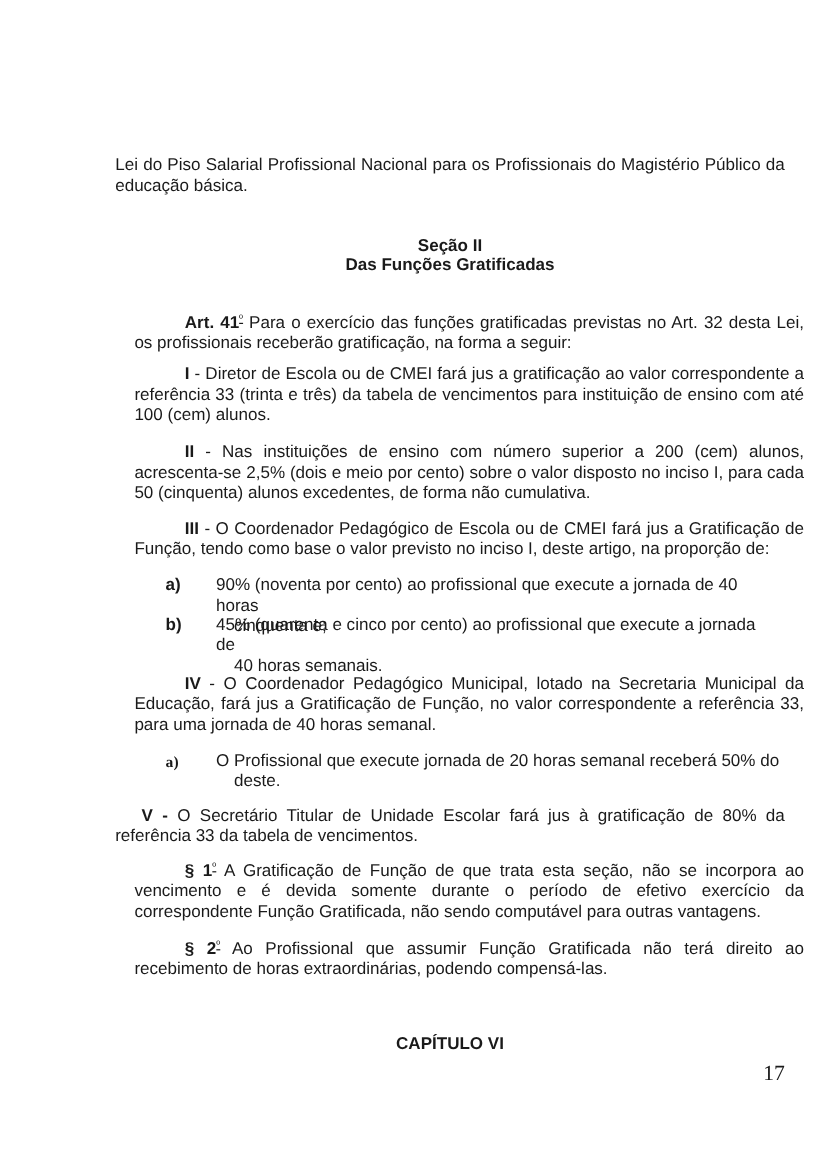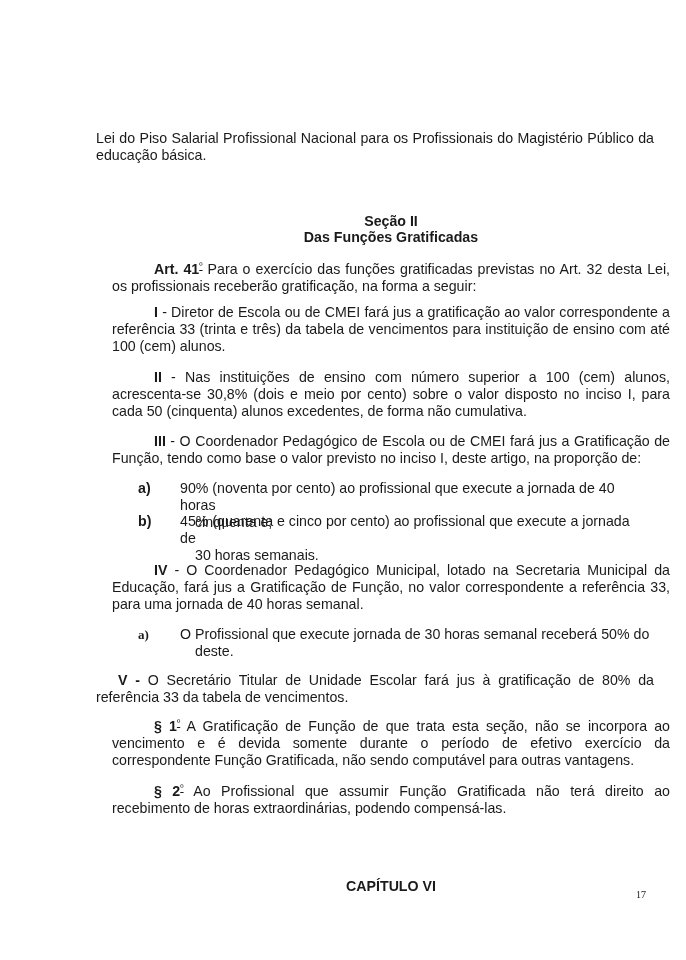--- a/index.html
+++ b/index.html
@@ -30,21 +30,21 @@
       text-align: justify;
       margin: 0;
     }
     .indent { text-indent: 42px; margin-left: 16px; }
     .heading {
       position: absolute;
       left: 96px;
       width: 558px;
       text-align: center;
       font-weight: bold;
-      margin: 16px;
+      margin: 0;
     }
     b { font-weight: bold; }
     sup.ord {
       font-size: 9px;
       vertical-align: 5px;
       line-height: 0;
       text-decoration: underline;
     }
     .sub-item {
       position: absolute;
@@ -67,21 +67,21 @@
     .sub-item-serif .marker {
       font-family: "Liberation Serif", serif;
       font-weight: bold;
       font-size: 13px;
     }
     .page-number {
       position: absolute;
       left: 636px;
       top: 886px;
       font-family: "Liberation Serif", serif;
-      font-size: 10px;
+      font-size: 18px;
     }
   </style>
 </head>
 <body>
 
 <div class="page">
 
   <p class="para" style="top:130px;">
     <span>Lei do Piso Salarial Profissional Nacional para os Profissionais do Magistério Público da educação básica.</span>
   </p>
@@ -91,51 +91,51 @@
 
   <p class="para indent" style="top:261px;">
     <b>Art. 41</b><sup class="ord">º</sup><span> Para o exercício das funções gratificadas previstas no Art. 32 desta Lei, os profissionais receberão gratificação, na forma a seguir:</span>
   </p>
 
   <p class="para indent" style="top:304px;">
     <b>I</b><span> - Diretor de Escola ou de CMEI fará jus a gratificação ao valor correspondente a referência 33 (trinta e três) da tabela de vencimentos para instituição de ensino com até 100 (cem) alunos.</span>
   </p>
 
   <p class="para indent" style="top:369px;">
-    <b>II</b><span> - Nas instituições de ensino com número superior a 100 (cem) alunos, acrescenta-se 30,8% (dois e meio por cento) sobre o valor disposto no inciso I, para cada 50 (cinquenta) alunos excedentes, de forma não cumulativa.</span>
+    <b>II</b><span> - Nas instituições de ensino com número superior a 200 (cem) alunos, acrescenta-se 2,5% (dois e meio por cento) sobre o valor disposto no inciso I, para cada 50 (cinquenta) alunos excedentes, de forma não cumulativa.</span>
   </p>
 
   <p class="para indent" style="top:433px;">
     <b>III</b><span> - O Coordenador Pedagógico de Escola ou de CMEI fará jus a Gratificação de Função, tendo como base o valor previsto no inciso I, deste artigo, na proporção de:</span>
   </p>
 
   <div class="sub-item" style="top:480px;">
     <span class="marker">a)</span>
     <span class="text">
       <span>90% (noventa por cento) ao profissional que execute a jornada de 40 horas</span><br>
       <span class="cont">cinquenta e;</span>
     </span>
   </div>
 
   <div class="sub-item" style="top:513px;">
     <span class="marker">b)</span>
     <span class="text">
       <span>45% (quarenta e cinco por cento) ao profissional que execute a jornada de</span><br>
-      <span class="cont">30 horas semanais.</span>
+      <span class="cont">40 horas semanais.</span>
     </span>
   </div>
 
   <p class="para indent" style="top:562px;">
     <b>IV</b><span> - O Coordenador Pedagógico Municipal, lotado na Secretaria Municipal da Educação, fará jus a Gratificação de Função, no valor correspondente a referência 33, para uma jornada de 40 horas semanal.</span>
   </p>
 
   <div class="sub-item sub-item-serif" style="top:626px;">
     <span class="marker">a)</span>
     <span class="text" style="text-align:justify; width:476px;">
-      <span>O Profissional que execute jornada de 30 horas semanal receberá 50% do</span><br>
+      <span>O Profissional que execute jornada de 20 horas semanal receberá 50% do</span><br>
       <span class="cont">deste.</span>
     </span>
   </div>
 
   <p class="para" style="top:672px; text-indent:22px;">
     <b>V -</b><span> O Secretário Titular de Unidade Escolar fará jus à gratificação de 80% da referência 33 da tabela de vencimentos.</span>
   </p>
 
   <p class="para indent" style="top:718px;">
     <b>§ 1</b><sup class="ord">º</sup><span> A Gratificação de Função de que trata esta seção, não se incorpora ao vencimento e é devida somente durante o período de efetivo exercício da correspondente Função Gratificada, não sendo computável para outras vantagens.</span>

